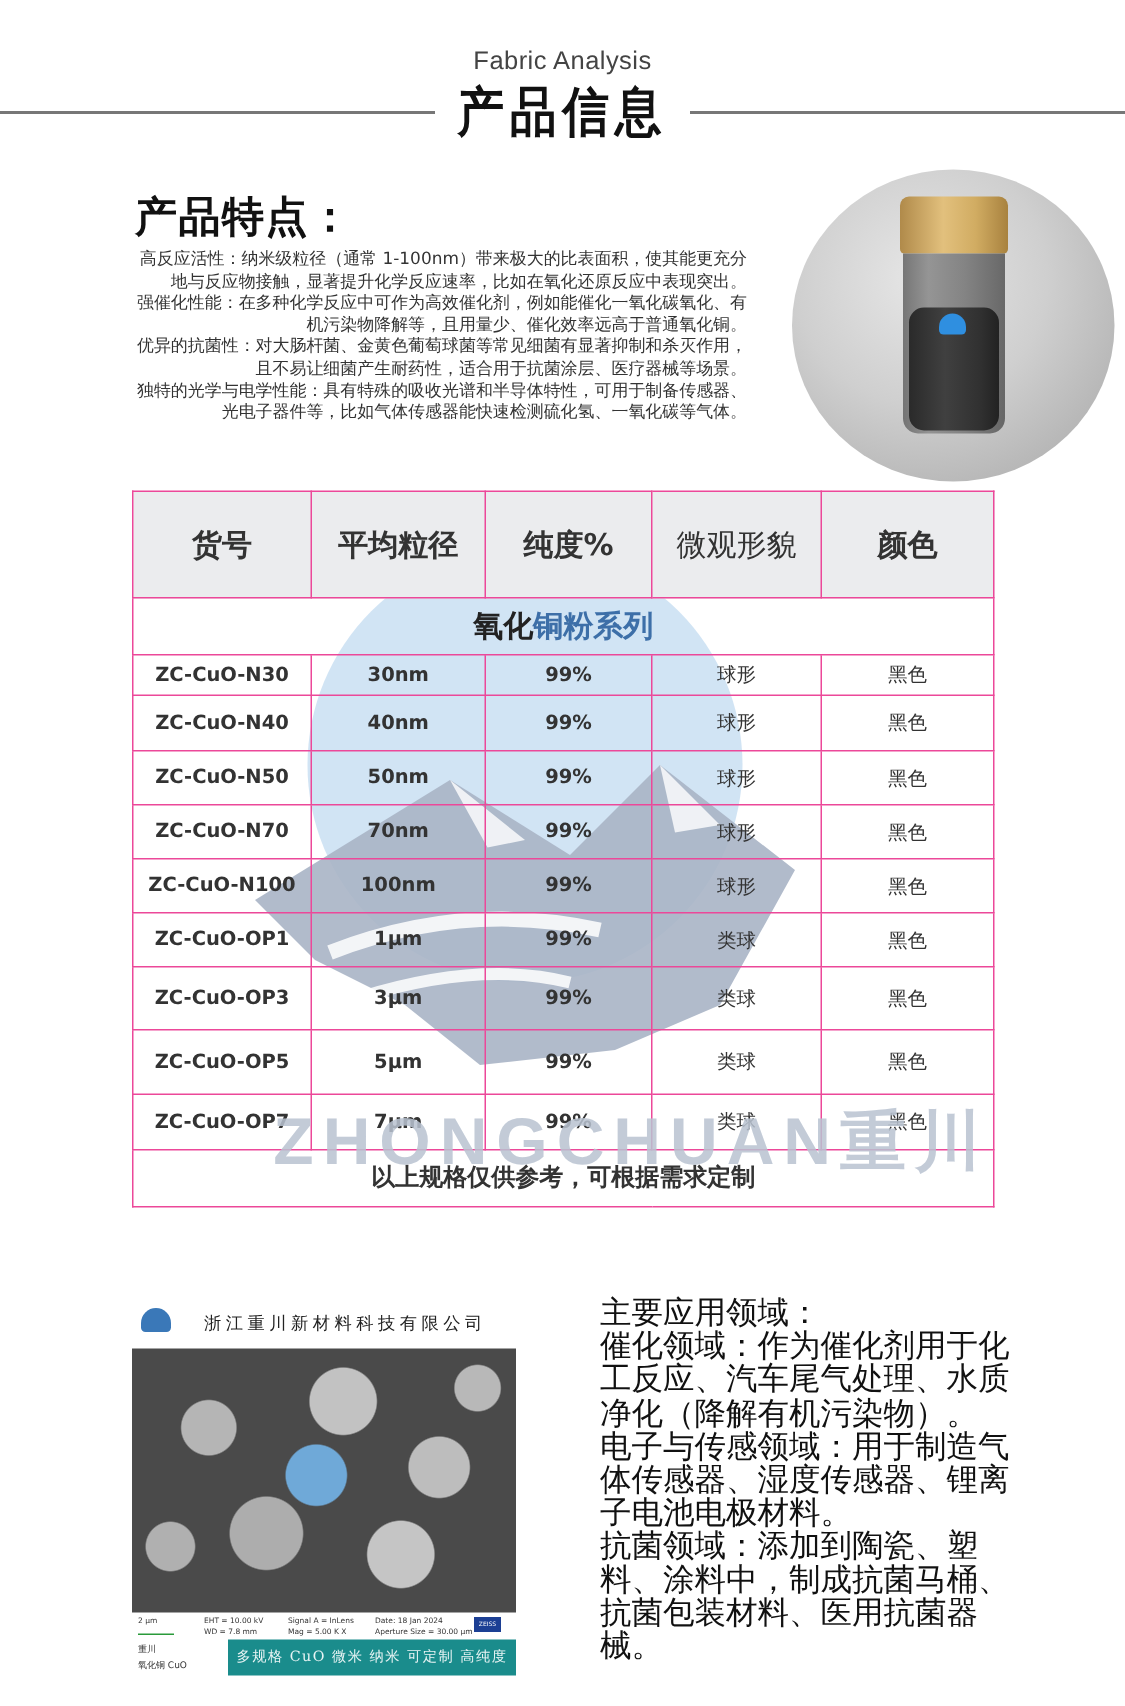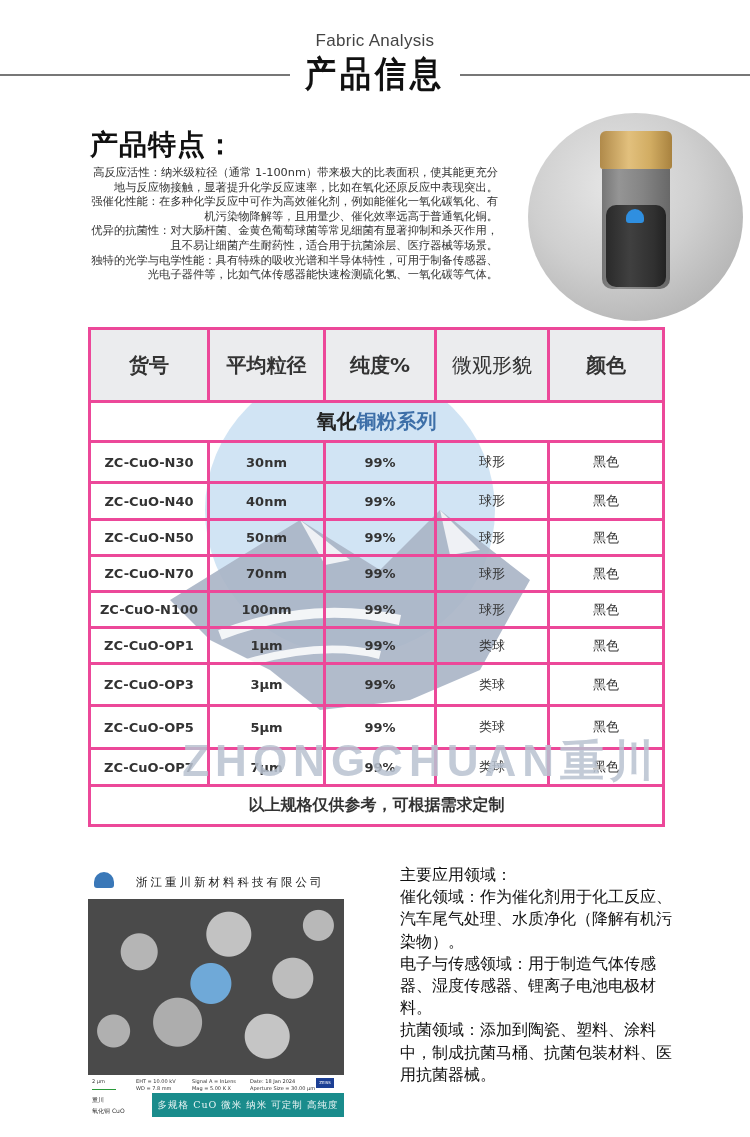--- a/index.html
+++ b/index.html
@@ -11,21 +11,21 @@
   .feat-title{left:90px;top:126px;font-size:28px;font-weight:bold;color:#111;letter-spacing:1px;}
   .feat-text{left:88px;top:166px;width:410px;font-size:11.3px;line-height:14.6px;color:#333;text-align:right;}
   .feat-text p{margin:0;}
   .photo{left:528px;top:113px;width:215px;height:208px;border-radius:50%;background:radial-gradient(circle at 40% 35%,#e6e6e6 0%,#cfcfcf 45%,#b8b8b8 75%,#a9a9a9 100%);overflow:hidden;}
   .cap{left:72px;top:18px;width:72px;height:38px;border-radius:6px 6px 3px 3px;background:linear-gradient(90deg,#b08a4a,#e2c07d 40%,#d1ac62 70%,#a8823f);}
   .vial{left:74px;top:56px;width:68px;height:120px;border-radius:0 0 10px 10px;background:linear-gradient(90deg,#6a6a6a,#8c8c8c 25%,#7a7a7a 60%,#5c5c5c);opacity:0.9;}
   .powder{left:78px;top:92px;width:60px;height:82px;border-radius:10px 10px 10px 10px;background:linear-gradient(90deg,#2a2a2a,#404040 40%,#303030 80%,#222);}
   .vial-logo{left:98px;top:96px;width:18px;height:14px;border-radius:9px 9px 3px 3px;background:#2f8fe0;}
 
   table.spec{position:absolute;left:88px;top:327px;width:574px;border-collapse:collapse;table-layout:fixed;}
-  table.spec td, table.spec th{border:3px solid #ec4899;text-align:center;padding:0;}
+  table.spec td, table.spec th{border:1px solid #ec4899;text-align:center;padding:0;}
   table.spec th{background:#ebecee;height:70px;font-size:20px;font-weight:bold;color:#333;}
   table.spec th.light{font-weight:normal;}
   table.spec td{font-size:13px;font-weight:bold;color:#333;background:transparent;}
   .series td{height:37px;font-size:20px !important;font-weight:bold;color:#222 !important;}
   .series .blue{color:#3d6fa8;}
   .footer-row td{height:37px;font-size:16px !important;color:#333;}
   td.shape, td.color{font-weight:normal !important;}
   .watermark-circle{left:205px;top:365px;width:290px;height:290px;border-radius:50%;background:#cfe3f3;opacity:0.95;}
   .mtn{left:150px;top:470px;width:400px;height:240px;}
   .wm-text{left:100px;top:732px;width:560px;text-align:right;font-family:"Liberation Sans",sans-serif;font-weight:bold;font-size:44px;letter-spacing:6px;color:#b9c3d1;opacity:0.85;}
@@ -44,21 +44,21 @@
       radial-gradient(circle at 90% 15%,#b8b8b8 0 15px,transparent 16px),
       radial-gradient(circle at 48% 48%,#6fa9d8 0 20px,transparent 21px),
       #4a4a4a;}
   .sem-meta{left:0;top:209px;width:256px;height:18px;font-size:5px;color:#333;}
   .sem-meta span{position:absolute;top:3px;}
   .sem-scale{left:4px;top:14px;width:24px;height:1px;background:#2a9a3a;}
   .sem-zeiss{left:228px;top:3px;width:18px;height:10px;background:#1c3f94;color:#fff;font-size:4px;text-align:center;line-height:10px;}
   .sem-foot-left{left:4px;top:228px;font-size:6px;color:#333;line-height:11px;}
   .sem-banner{left:64px;top:227px;width:192px;height:24px;background:#1a8c8c;color:#e8f4f4;font-size:9.5px;text-align:center;line-height:24px;letter-spacing:1px;font-family:"DejaVu Serif",serif;}
 
-  .apps{left:400px;top:864px;width:280px;font-size:16px;line-height:22.2px;color:#111;}
+  .apps{left:400px;top:864px;width:280px;font-size:21px;line-height:22.2px;color:#111;}
   .apps p{margin:0;}
 </style>
 </head>
 <body>
 
 <div class="abs subtitle">Fabric Analysis</div>
 <div class="abs hline" style="left:0;width:290px;"></div>
 <div class="abs hline" style="left:460px;width:290px;"></div>
 <div class="abs title">产品信息</div>
 
@@ -98,21 +98,21 @@
       <tr>
     <th>货号</th>
     <th>平均粒径</th>
     <th>纯度%</th>
     <th class="light">微观形貌</th>
     <th>颜色</th>
   </tr>
   <tr class="series">
     <td colspan="5"><span>氧化</span><span class="blue">铜粉系列</span></td>
   </tr>
-  <tr style="height:41px">
+  <tr style="height:27px">
     <td>ZC-CuO-N30</td>
     <td>30nm</td>
     <td>99%</td>
     <td class="shape">球形</td>
     <td class="color">黑色</td>
   </tr>
   <tr style="height:37px">
     <td>ZC-CuO-N40</td>
     <td>40nm</td>
     <td>99%</td>

